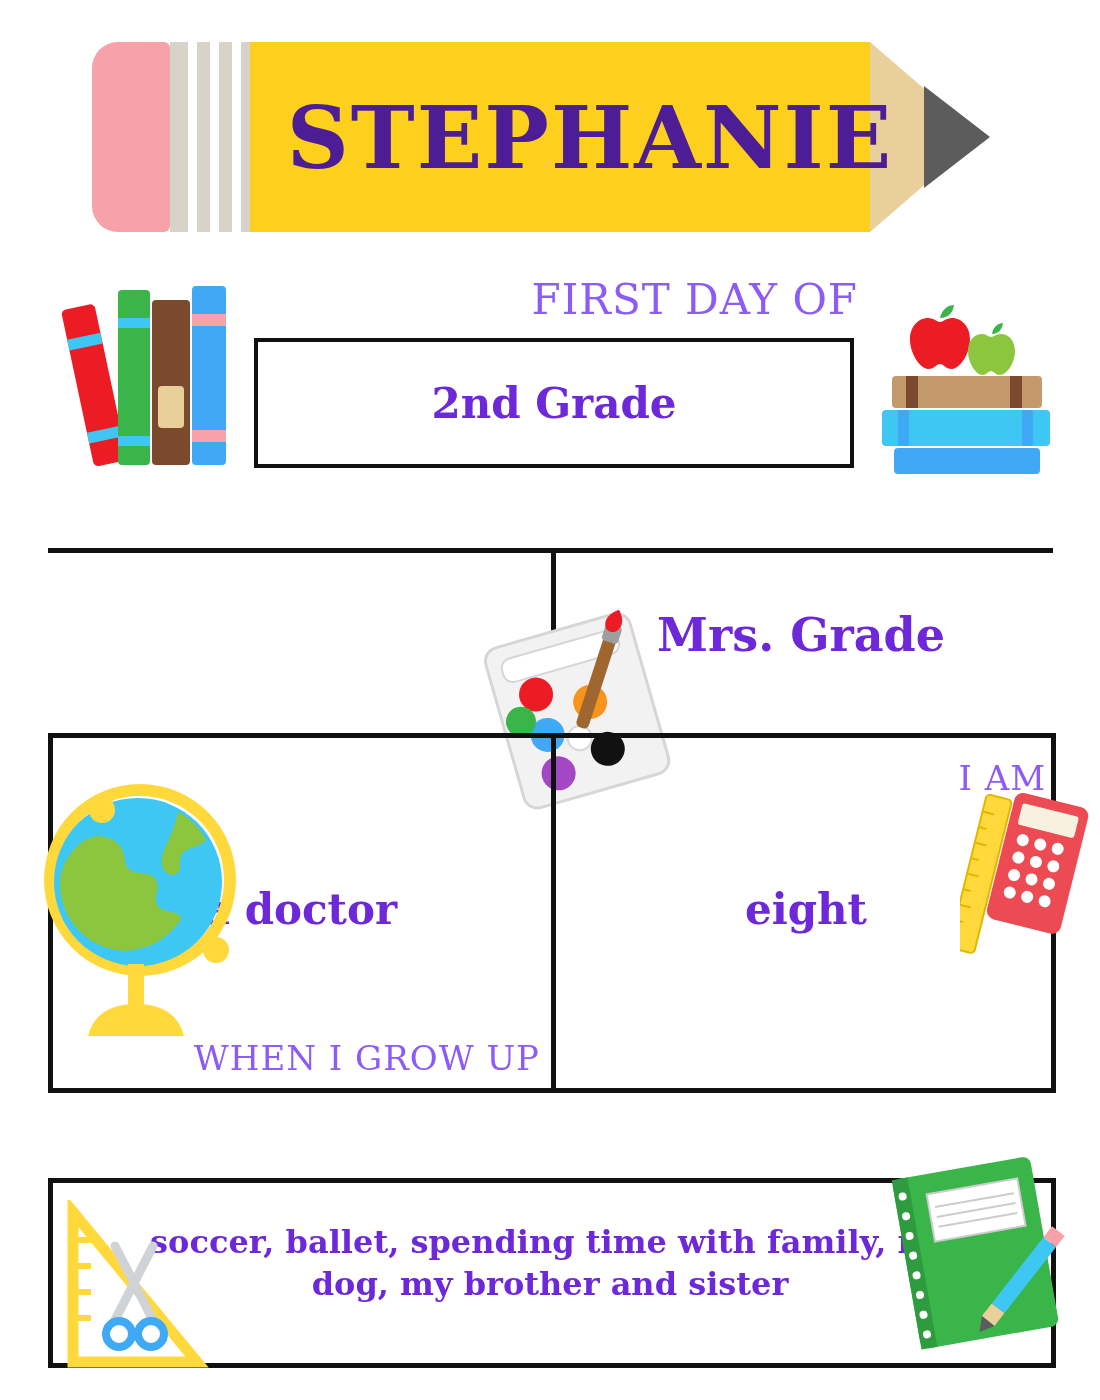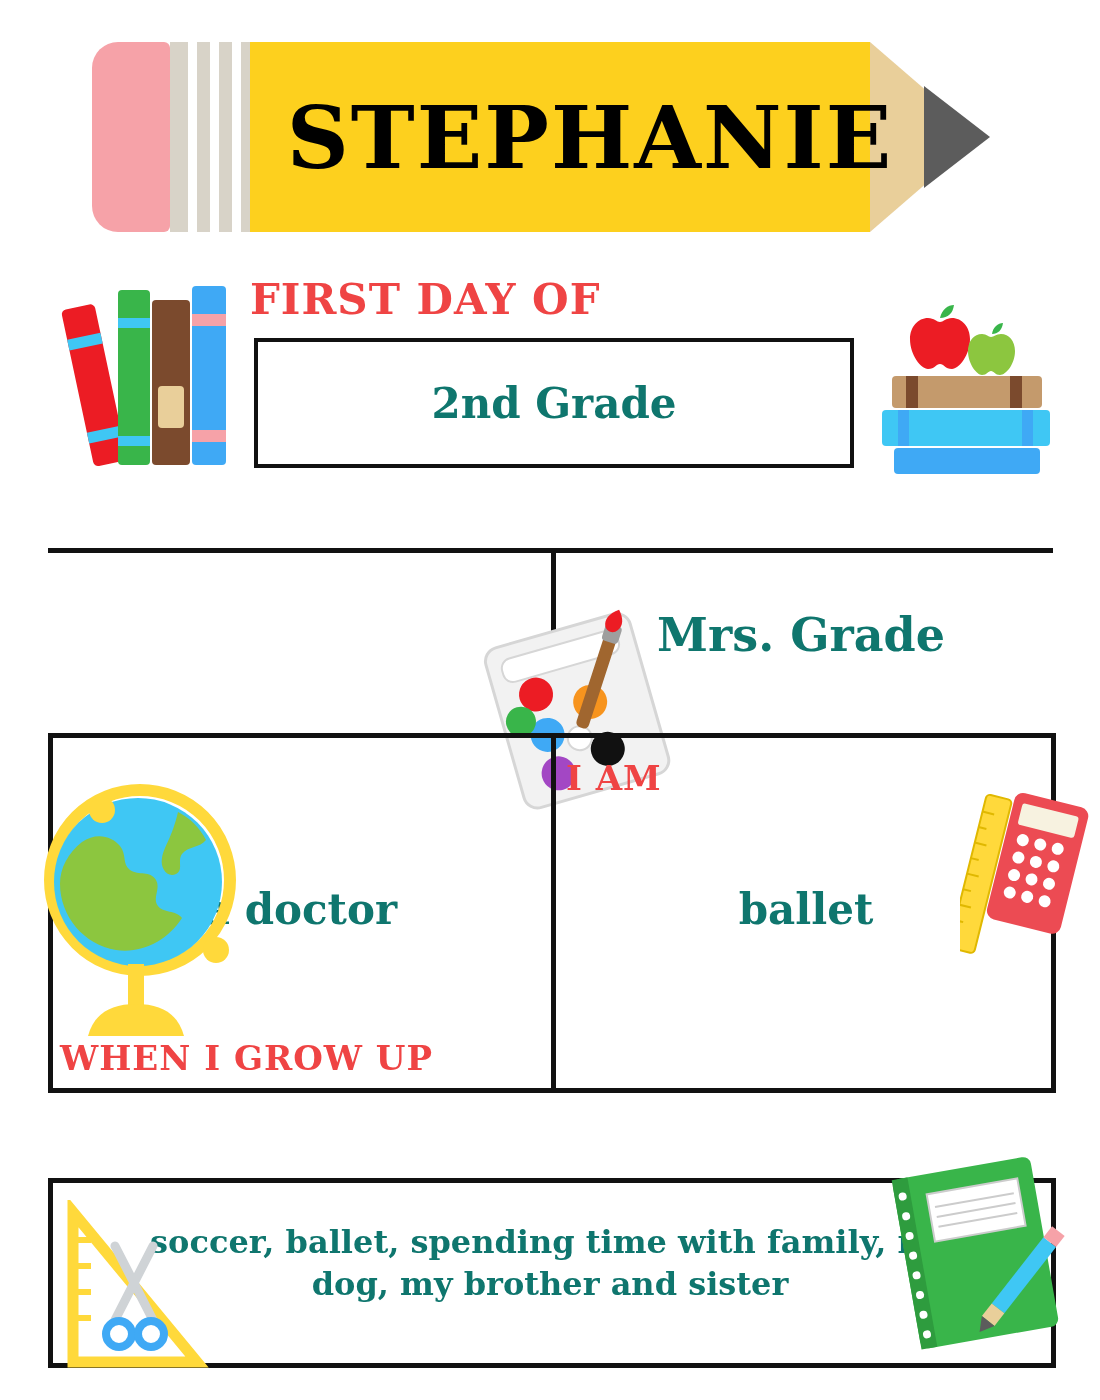--- a/index.html
+++ b/index.html
@@ -88,40 +88,40 @@
     top: 42px;
     width: 660px;
     height: 130px;
     display: flex;
     align-items: center;
     justify-content: center;
     font-family: "DejaVu Serif", serif;
     font-weight: bold;
     font-size: 86px;
     letter-spacing: 2px;
-    color: #000000;
+    color: #4c1d95;
     text-transform: uppercase;
     white-space: nowrap;
   }
 
   
   .cap-label {
     font-family: "DejaVu Serif", serif;
-    font-weight: bold;
+    font-weight: normal;
     font-size: 34px;
     letter-spacing: 1px;
-    color: #ef4444;
+    color: #8b5cf6;
     text-transform: uppercase;
-    text-align: left;
+    text-align: right;
   }
   .value-text {
     font-family: "DejaVu Serif", serif;
     font-weight: bold;
     font-size: 40px;
-    color: #0f766e;
+    color: #6d28d9;
     text-align: center;
   }
 
   
   .first-day-label {
     position: absolute;
     left: 250px;
     top: 275px;
     width: 608px;
     font-size: 42px;
@@ -353,21 +353,21 @@
       <rect x="110" y="18" width="17" height="18" rx="4" fill="#9e9e9e"></rect>
       <path d="M118 2c7 7 9 14 5 20-3 5-10 5-13 0-3-6-1-13 8-20z" fill="#ec1c24"></path>
     </g>
   </svg>
 
   <div class="mid-box"></div>
   <div class="mid-divider"></div>
   <div class="value-text want-value">a doctor</div>
   <div class="cap-label iam-label">I AM</div>
   <div class="cap-label want-label2">WHEN I GROW UP</div>
-  <div class="value-text iam-value">ballet</div>
+  <div class="value-text iam-value">eight</div>
 
   <svg class="art art-globe" width="240" height="300" viewBox="0 0 240 300">
     <path d="M40 130a90 90 0 1 0 180 0 90 90 0 1 0-180 0" fill="none" stroke="#ffd93b" stroke-width="12"></path>
     <circle cx="128" cy="132" r="84" fill="#3fc7f4"></circle>
     <path d="M72 92c14-10 30-6 38 4 7 9 2 18 10 24 9 6 20 0 26 10 5 9-4 18 2 26 5 7 18 4 24 12-14 22-40 36-66 32-32-5-56-34-56-66 0-16 8-31 22-42z" fill="#8cc63f"></path>
     <path d="M168 62c12 6 22 16 28 28-6 8-18 6-24 14-5 7 2 16-6 20-9 4-16-6-14-16 2-12 10-20 16-46z" fill="#8cc63f"></path>
     <circle cx="92" cy="60" r="13" fill="#ffd93b"></circle>
     <circle cx="206" cy="200" r="13" fill="#ffd93b"></circle>
     <rect x="118" y="214" width="16" height="48" fill="#ffd93b"></rect>
     <path d="M78 286c6-22 22-32 48-32s42 10 48 32z" fill="#ffd93b"></path>

